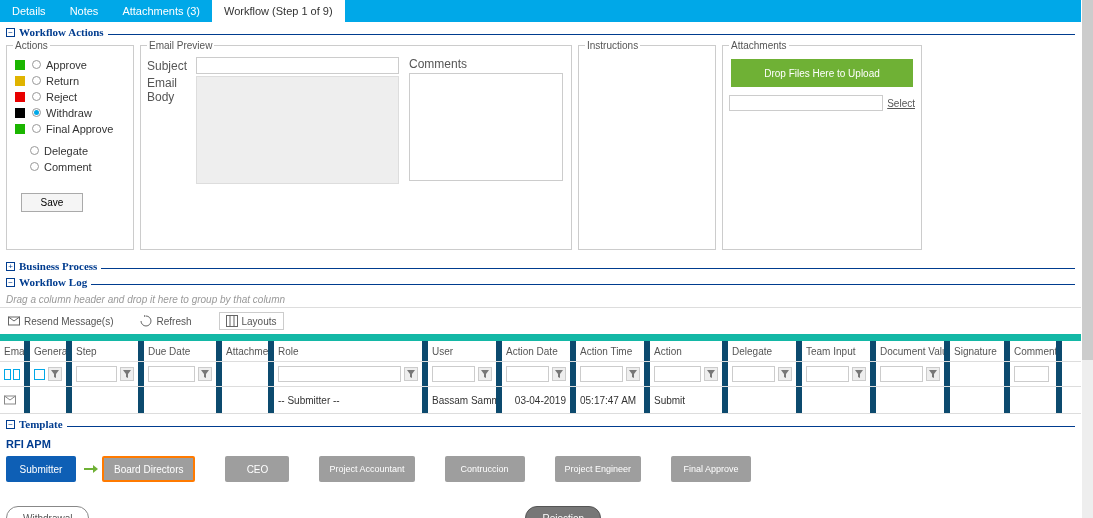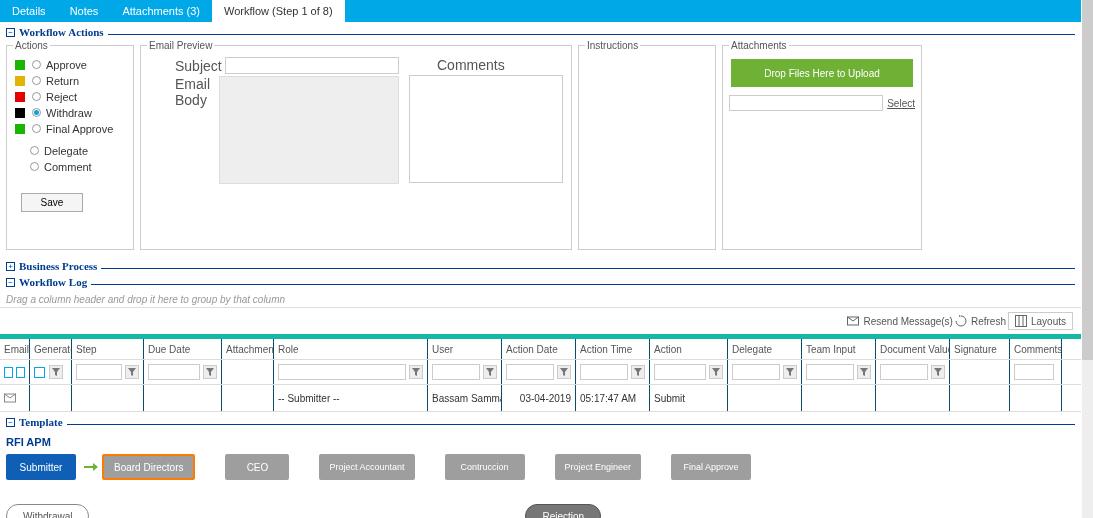--- a/index.html
+++ b/index.html
@@ -26,36 +26,36 @@
   .actions-box { width: 128px; height: 210px; }
   .preview-box { width: 428px; height: 210px; }
   .instructions-box { width: 138px; height: 210px; }
   .attachments-box { width: 200px; height: 210px; }
   .comments-group { width: 156px; }
   .action-item { display: flex; align-items: center; height: 15px; margin-bottom: 1px; }
   .swatch { width: 10px; height: 10px; margin-right: 6px; margin-left: 2px; }
   .radio { width: 9px; height: 9px; border-radius: 50%; border: 1px solid #999; margin-right: 5px; margin-left: 1px; background:#fff; }
   .radio.selected::after { content:""; display:block; width:5px; height:5px; background:#00a8e8; border-radius:50%; margin:1px; }
   .save-btn { width: 62px; height: 19px; border: 1px solid #aaa; background: #f5f5f5; font-size: 10px; margin-top: 18px; margin-left: 8px;}
-  .mini-label { font-size: 14px; color:#555;margin-left:28px; }
+  .mini-label { font-size: 12px; color:#555; }
   .subject-input, .addcc-input { border:1px solid #ccc; height:17px; width: 206px; background:#fff; font-size:10px; padding:0 2px;}
   .body-area { width: 206px; height: 108px; background:#eee; border:1px solid #ddd; }
   .comments-area { width: 154px; height: 108px; border:1px solid #ccc; background:#fff; }
   .dropzone { background:#6fb135; color:#fff; height:28px; display:flex; align-items:center; justify-content:center; font-size:10px; margin: 2px 2px 8px 2px;}
   .select-line { display:flex; align-items:center; gap:4px; }
   .select-line .blank { flex:1; border:1px solid #ccc; height:16px; background:#fff; }
   .select-link { color:#555; font-size:10px; text-decoration:underline; }
 
   
   .group-hint { font-style: italic; color:#999; font-size:10px; padding: 4px 6px 2px 6px; border-bottom:1px solid #ddd; }
-  .grid-toolbar { display:flex; align-items:center; gap:2px; padding:4px 8px; border-bottom:5px solid #14b8a6;justify-content:flex-end; }
+  .grid-toolbar { display:flex; align-items:center; gap:27px; padding:4px 8px; border-bottom:7px solid #14b8a6; }
   .tool { display:flex; align-items:center; gap:4px; font-size:10px; color:#555; }
   .icon { width:12px; height:12px; display:inline-block; }
   .grid-head, .grid-filter, .grid-row { display:flex; border-bottom:1px solid #ddd; }
-  .cell { border-right:1px solid #0c4a6e; padding:3px 4px; font-size:10px; color:#333; overflow:hidden; white-space:nowrap; display:flex; align-items:center;}
+  .cell { border-right:6px solid #0c4a6e; padding:3px 4px; font-size:10px; color:#333; overflow:hidden; white-space:nowrap; display:flex; align-items:center;}
   .grid-head .cell { color:#555; height:20px; }
   .grid-filter .cell { height:24px; }
   .grid-row .cell { height:26px; }
   .filter-inp { border:1px solid #ccc; height:16px; flex:1; min-width:0; font-size:10px; padding:0 2px; margin-right:3px; background:#fff;}
   .filter-funnel { width:14px; height:14px; background:#eee; border:1px solid #ccc; display:flex; align-items:center; justify-content:center;}
   .chk { width:11px; height:11px; border:1px solid #00a8e8; }
 
   .w-email{width:30px}.w-gen{width:42px}.w-step{width:72px}.w-due{width:78px}.w-att{width:52px}.w-role{width:154px}.w-user{width:74px}.w-adate{width:74px}.w-atime{width:74px}.w-action{width:78px}.w-delegate{width:74px}.w-team{width:74px}.w-docval{width:74px}.w-sig{width:60px}.w-comm{width:52px}
 
   
@@ -77,21 +77,21 @@
 </style>
 </head>
 <body>
 
 <div class="page">
 
   <div class="tabbar">
     <div class="tab">Details</div>
     <div class="tab">Notes</div>
     <div class="tab">Attachments (3)</div>
-    <div class="tab active">Workflow (Step 1 of 8)</div>
+    <div class="tab active">Workflow (Step 1 of 9)</div>
   </div>
 
   <div class="section-head">
     <div class="toggle">−</div>
     <div class="title">Workflow Actions</div>
     <div class="rule"></div>
   </div>
 
   <div class="wa-row">
 

